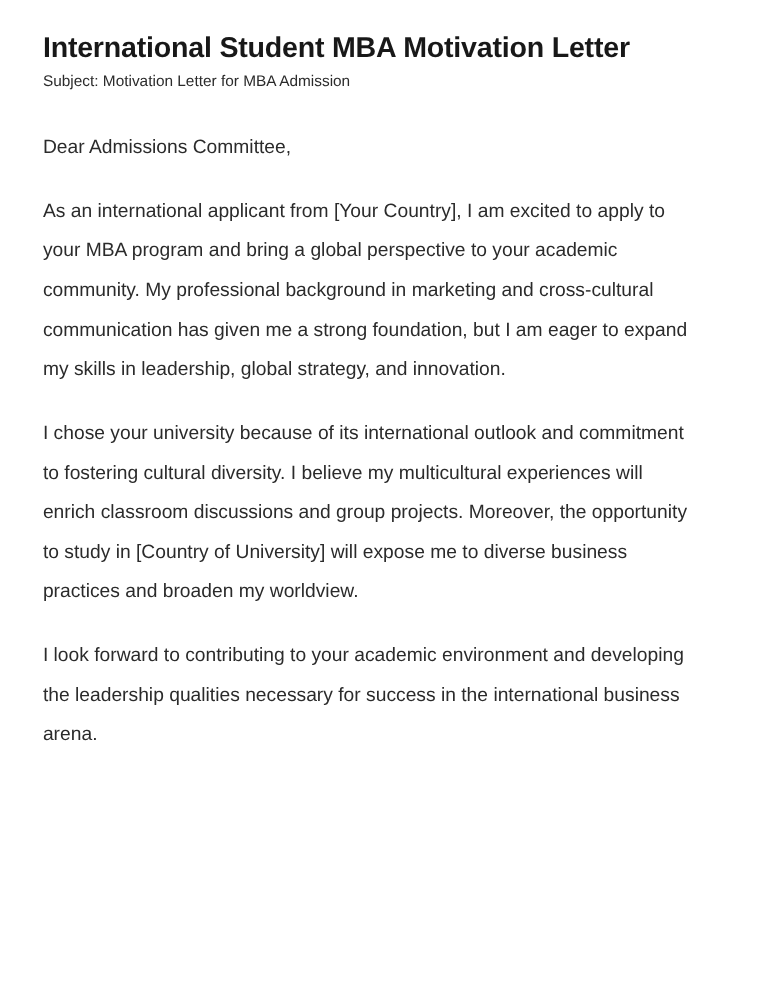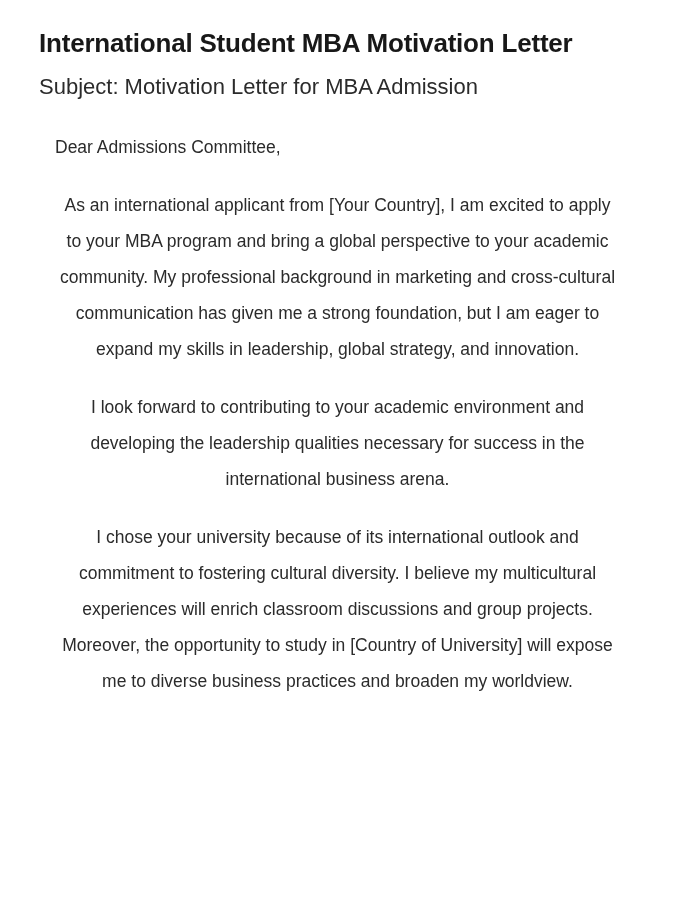--- a/index.html
+++ b/index.html
@@ -23,57 +23,57 @@
   .letter-title {
     margin: 0;
     font-size: 26px;
     line-height: 34px;
     font-weight: 700;
     letter-spacing: -0.2px;
     color: #181818;
     font-family: "Liberation Sans", sans-serif;
   }
   .subject-line {
-    margin: 14px 0 0 0;
-    font-size: 22px;
+    margin: 0 0 0 0;
+    font-size: 14px;
     line-height: 26px;
     color: #2b2b2b;
     font-weight: 400;
   }
   .letter-body {
     margin: 0;
     padding: 0;
   }
   .letter-paragraph {
-    margin: 16px;
+    margin: 0;
     padding: 0;
     font-size: 17.5px;
     line-height: 36px;
     color: #2b2b2b;
     font-weight: 400;
     text-align: left;
   }
   .gap-greeting  { margin-top: 29px; }
-  .gap-paragraph { margin-top: 22px; text-align: center; }
+  .gap-paragraph { margin-top: 22px; }
 </style>
 </head>
 <body>
 
 <div class="letter">
 
   <h1 class="letter-title">International Student MBA Motivation Letter</h1>
 
   <p class="subject-line">Subject: Motivation Letter for MBA Admission</p>
 
   <div class="letter-body">
 
     <p class="letter-paragraph gap-greeting">Dear Admissions Committee,</p>
 
     <p class="letter-paragraph gap-paragraph">As an international applicant from [Your Country], I am excited to apply to your MBA program and bring a global perspective to your academic community. My professional background in marketing and cross-cultural communication has given me a strong foundation, but I am eager to expand my skills in leadership, global strategy, and innovation.</p>
 
+    <p class="letter-paragraph gap-paragraph">I chose your university because of its international outlook and commitment to fostering cultural diversity. I believe my multicultural experiences will enrich classroom discussions and group projects. Moreover, the opportunity to study in [Country of University] will expose me to diverse business practices and broaden my worldview.</p>
+
     <p class="letter-paragraph gap-paragraph">I look forward to contributing to your academic environment and developing the leadership qualities necessary for success in the international business arena.</p>
-
-    <p class="letter-paragraph gap-paragraph">I chose your university because of its international outlook and commitment to fostering cultural diversity. I believe my multicultural experiences will enrich classroom discussions and group projects. Moreover, the opportunity to study in [Country of University] will expose me to diverse business practices and broaden my worldview.</p>
 
 
 
   </div>
 </div>
 
 </body></html>

